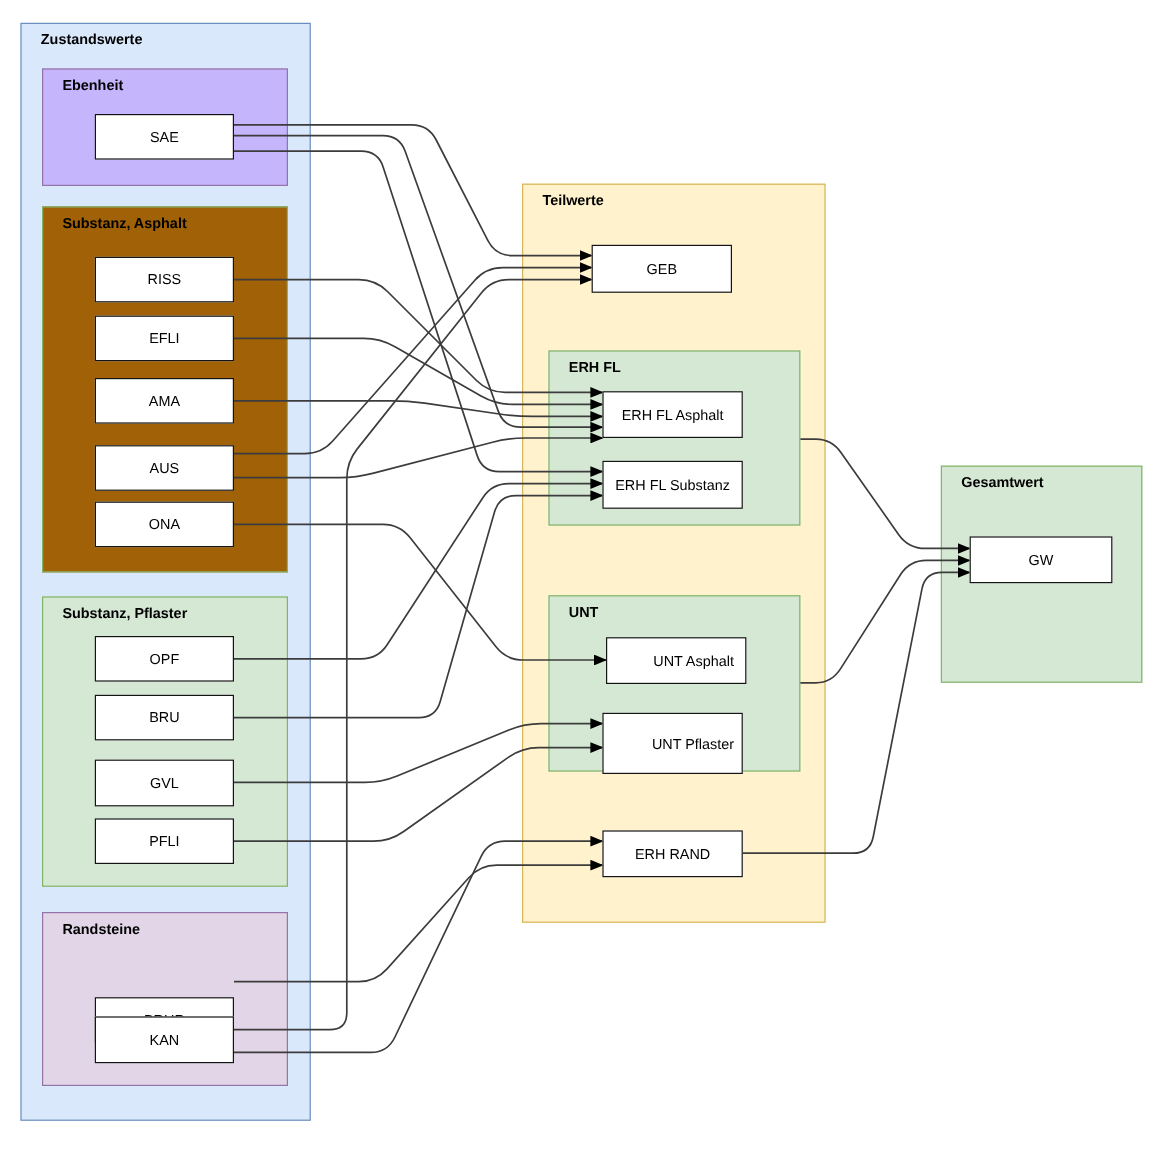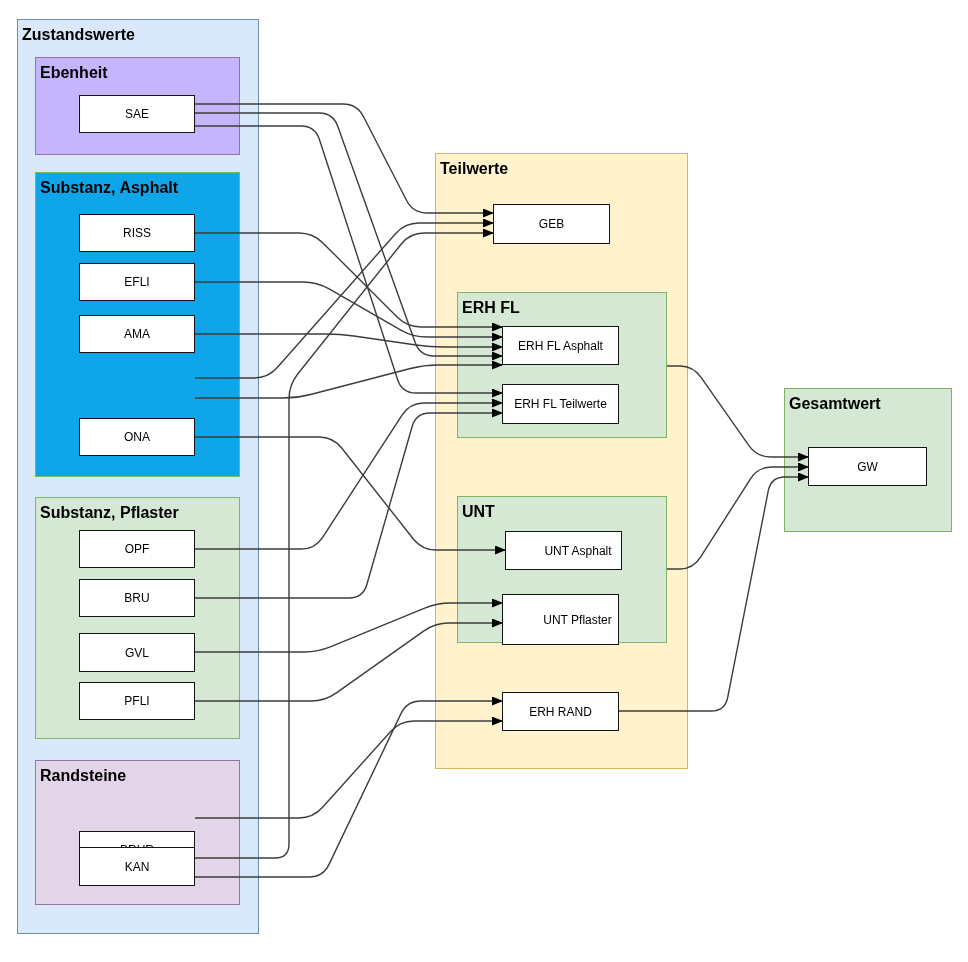--- a/index.html
+++ b/index.html
@@ -4,60 +4,60 @@
 <style>
   html,body{margin:0;padding:0;background:#ffffff;}
   #canvas{
     position:relative;width:968px;height:962px;background:#ffffff;overflow:hidden;
     font-family:"Liberation Sans", sans-serif;font-size:12px;color:#000;
   }
   .container{
     position:absolute;box-sizing:border-box;border:1px solid #888;z-index:1;
   }
   .gtitle{
-    position:absolute;top:6px;left:4px;font-weight:bold;font-size:16px;white-space:nowrap;
+    position:absolute;top:6px;left:16px;font-weight:bold;font-size:12px;white-space:nowrap;
   }
   .node{
     position:absolute;box-sizing:border-box;background:#ffffff;border:1.6px solid #141414;
     display:flex;align-items:center;justify-content:center;z-index:3;
   }
   .node span{white-space:nowrap;}
   #edge-layer{position:absolute;left:0;top:0;z-index:2;}
   #edge-layer path.edge{fill:none;stroke:#3c3c3c;stroke-width:1.4px;}
 </style>
 </head>
 <body>
 
 <div id="canvas">
 
   <div class="container" style="left: 17px; top: 19px; width: 242px; height: 915px; background: rgb(218, 232, 252); border-color: rgb(108, 142, 191);">
     <span class="gtitle">Zustandswerte</span>
   </div>
   <div class="container" style="left: 35px; top: 57px; width: 205px; height: 98px; background: #c4b5fd; border-color: rgb(150, 115, 166);">
     <span class="gtitle">Ebenheit</span>
   </div>
-  <div class="container" style="left: 35px; top: 172px; width: 205px; height: 305px; background: #0ea5e9; border-color: rgb(130, 179, 102);">
+  <div class="container" style="left: 35px; top: 172px; width: 205px; height: 305px; background: #a16207; border-color: rgb(130, 179, 102);">
     <span class="gtitle">Substanz, Asphalt</span>
   </div>
   <div class="container" style="left: 35px; top: 497px; width: 205px; height: 242px; background: rgb(213, 232, 212); border-color: rgb(130, 179, 102);">
     <span class="gtitle">Substanz, Pflaster</span>
   </div>
   <div class="container" style="left: 35px; top: 760px; width: 205px; height: 145px; background: rgb(225, 213, 231); border-color: rgb(150, 115, 166);">
     <span class="gtitle">Randsteine</span>
   </div>
   <div class="container" style="left: 435px; top: 153px; width: 253px; height: 616px; background: rgb(255, 242, 204); border-color: rgb(214, 182, 86);">
     <span class="gtitle">Teilwerte</span>
   </div>
   <div class="container" style="left: 457px; top: 292px; width: 210px; height: 146px; background: rgb(213, 232, 212); border-color: rgb(130, 179, 102);">
     <span class="gtitle">ERH FL</span>
   </div>
   <div class="container" style="left: 457px; top: 496px; width: 210px; height: 147px; background: rgb(213, 232, 212); border-color: rgb(130, 179, 102);">
     <span class="gtitle">UNT</span>
   </div>
-  <div class="container" style="left: 784px; top: 388px; width: 168px; height: 144px; background: rgb(213, 232, 212); border-color: rgb(130, 179, 102);">
+  <div class="container" style="left: 784px; top: 388px; width: 168px; height: 181px; background: rgb(213, 232, 212); border-color: rgb(130, 179, 102);">
     <span class="gtitle">Gesamtwert</span>
   </div>
 
   <svg id="edge-layer" width="968" height="962" viewBox="0 0 968 962">
     <defs>
       <marker id="arrow" markerUnits="userSpaceOnUse" markerWidth="11" markerHeight="9" refX="10" refY="4.5" orient="auto">
         <path d="M0,0 L11,4.5 L0,9 z" fill="#000000"></path>
       </marker>
     </defs>
     <g id="edge-paths">
@@ -88,20 +88,23 @@
   </div>
   <div class="node" style="left: 79px; top: 214px; width: 116px; height: 38px;">
     <span>RISS</span>
   </div>
   <div class="node" style="left: 79px; top: 263px; width: 116px; height: 38px;">
     <span>EFLI</span>
   </div>
   <div class="node" style="left: 79px; top: 315px; width: 116px; height: 38px;">
     <span>AMA</span>
   </div>
+  <div class="node" style="left: 79px; top: 371px; width: 116px; height: 38px;">
+    <span>AUS</span>
+  </div>
   <div class="node" style="left: 79px; top: 418px; width: 116px; height: 38px;">
     <span>ONA</span>
   </div>
   <div class="node" style="left: 79px; top: 530px; width: 116px; height: 38px;">
     <span>OPF</span>
   </div>
   <div class="node" style="left: 79px; top: 579px; width: 116px; height: 38px;">
     <span>BRU</span>
   </div>
   <div class="node" style="left: 79px; top: 633px; width: 116px; height: 39px;">
@@ -116,21 +119,21 @@
   <div class="node" style="left: 79px; top: 847px; width: 116px; height: 39px;">
     <span>KAN</span>
   </div>
   <div class="node" style="left: 493px; top: 204px; width: 117px; height: 40px;">
     <span>GEB</span>
   </div>
   <div class="node" style="left: 502px; top: 326px; width: 117px; height: 39px; justify-content: center;">
     <span>ERH FL Asphalt</span>
   </div>
   <div class="node" style="left: 502px; top: 384px; width: 117px; height: 40px;">
-    <span>ERH FL Teilwerte</span>
+    <span>ERH FL Substanz</span>
   </div>
   <div class="node" style="left: 505px; top: 531px; width: 117px; height: 39px; padding-left: 29px;">
     <span>UNT Asphalt</span>
   </div>
   <div class="node" style="left: 502px; top: 594px; width: 117px; height: 51px; padding-left: 34px;">
     <span>UNT Pflaster</span>
   </div>
   <div class="node" style="left: 502px; top: 692px; width: 117px; height: 39px;">
     <span>ERH RAND</span>
   </div>

